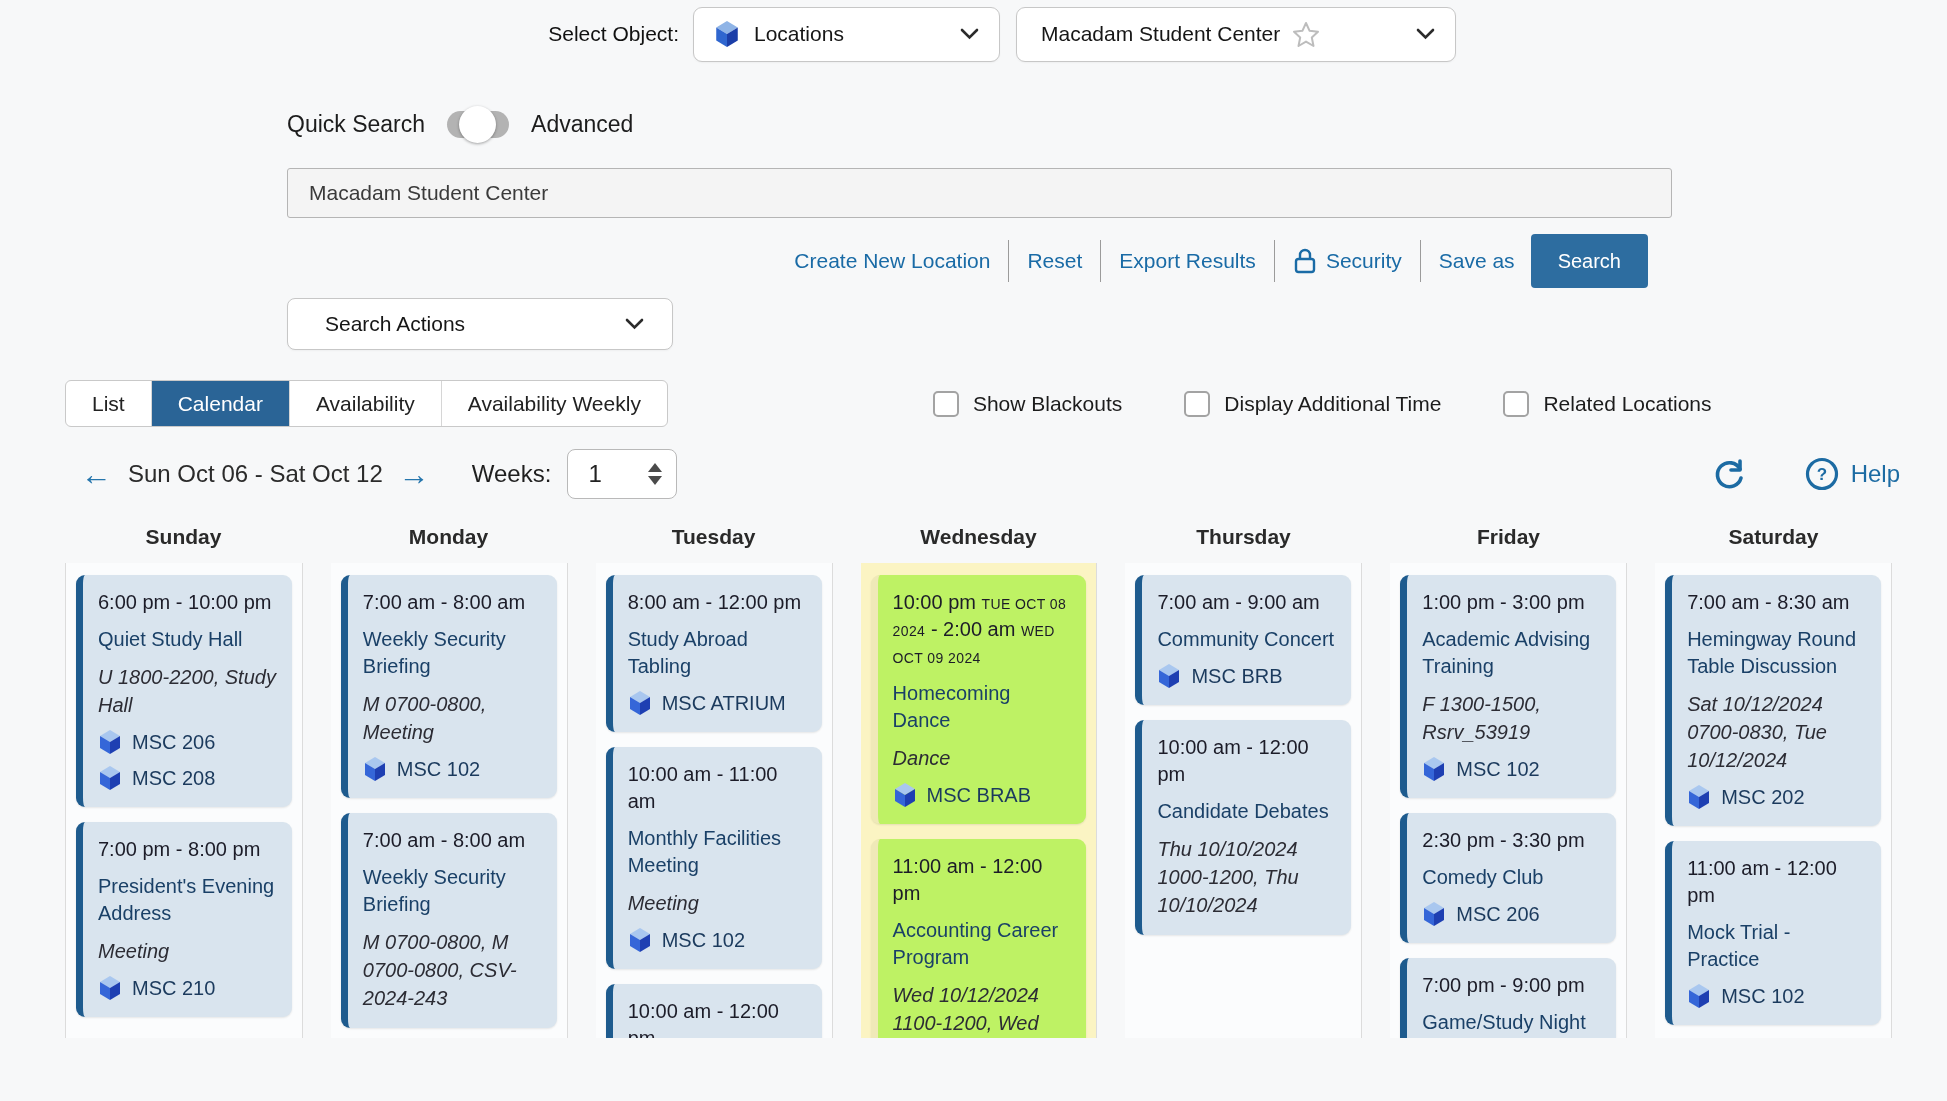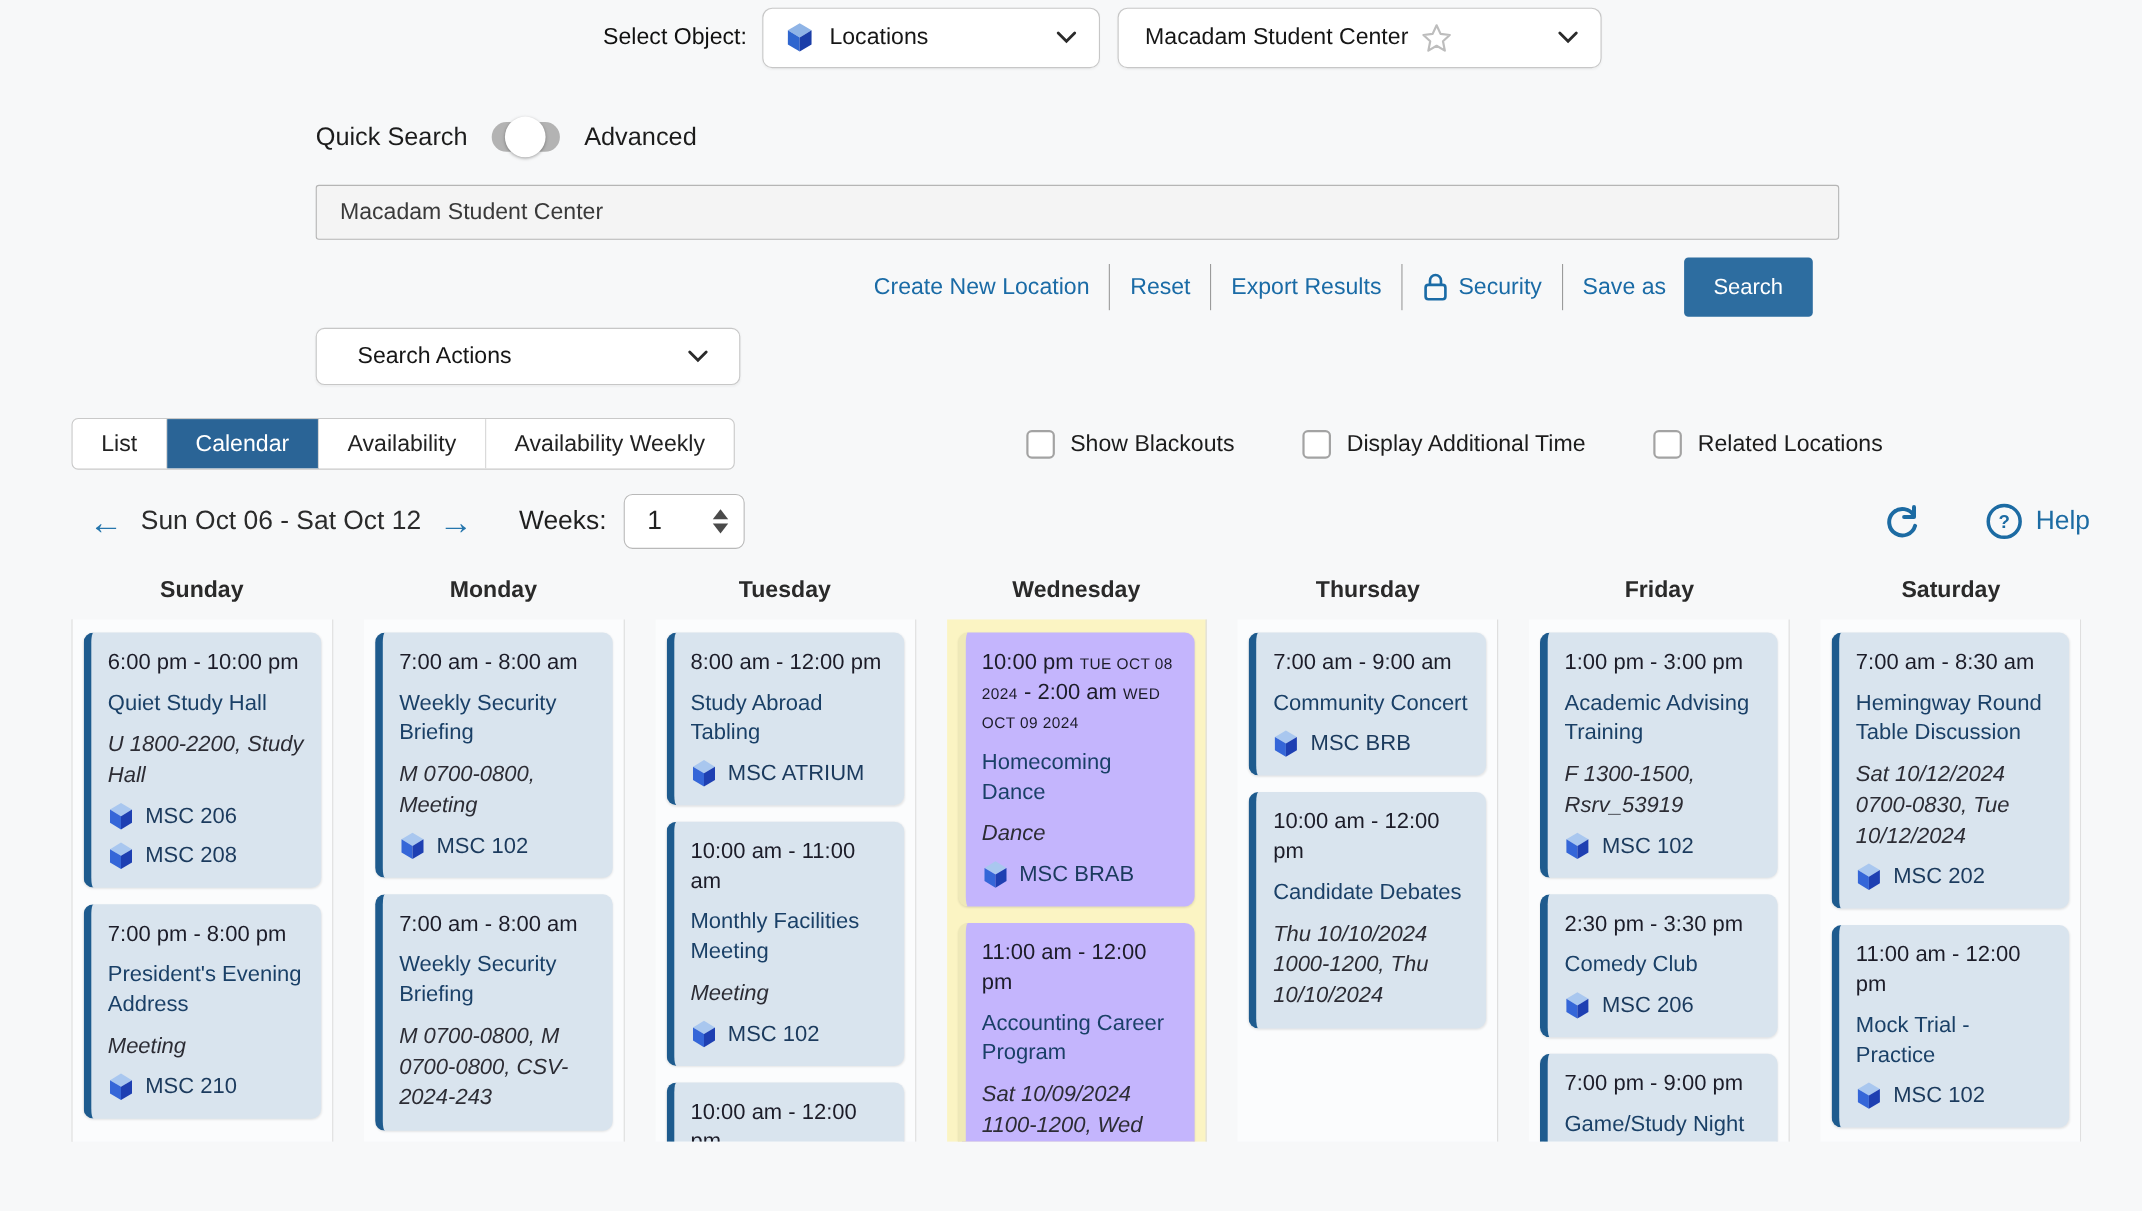--- a/index.html
+++ b/index.html
@@ -79,21 +79,21 @@
   .date-cell.gray { background:#58585a; }
   .date-cell:last-child { border-right:none; }
   .events-row { height:475px; overflow:hidden; border-left:1px solid #dcdcdc; }
   .events-col { background:#fbfcfd; border-right:1px solid #dcdcdc; padding:12px 10px 0 10px;
     display:flex; flex-direction:column; gap:15px; overflow:hidden; }
   .events-col.today { background:#fbf4c3; }
 
   .ev { background:#d9e4ee; border-left:7px solid #1e5b8e; border-radius:9px;
         padding:14px 15px 16px 15px; display:flex; flex-direction:column; gap:10px; flex:none;
         box-shadow:0 1px 2px rgba(0,0,0,0.09); cursor:pointer; }
-  .today .ev { background:#c4b5fd; border-left-color:#efe9b8; }
+  .today .ev { background:#bef264; border-left-color:#efe9b8; }
   .ev-time { font-size:20px; color:#1c1c28; line-height:1.35; }
   .ev-time .sm { font-size:14px; letter-spacing:0.4px; }
   .ev-title { font-size:20px; font-weight:normal; color:#1a4067; line-height:1.35; }
   .ev-sub { font-size:20px; font-style:italic; color:#2c2c34; line-height:1.4; }
   .ev-loc { display:flex; align-items:center; gap:10px; }
   .ev-loc .ltxt { font-size:20px; color:#1b3a5d; }
   svg { display:block; }
 </style>
 </head>
 <body>
@@ -327,21 +327,21 @@
     <polygon points="12,1 22,7 12,13 2,7" fill="#a9c7ef"></polygon>
     <polygon points="2,7 12,13 12,25 2,19" fill="#3566d8"></polygon>
     <polygon points="22,7 12,13 12,25 22,19" fill="#1e3fb2"></polygon>
   </svg>
             <span class="ltxt">MSC BRAB</span>
           </div>
         </div>
         <div class="ev">
           <div class="ev-time">11:00 am - 12:00 pm</div>
           <div class="ev-title">Accounting Career Program</div>
-          <div class="ev-sub">Sat 10/09/2024 1100-1200, Wed</div>
+          <div class="ev-sub">Wed 10/12/2024 1100-1200, Wed</div>
         </div>
       </div>
       <div class="events-col">
         <div class="ev">
           <div class="ev-time">7:00 am - 9:00 am</div>
           <div class="ev-title">Community Concert</div>
           <div class="ev-loc">
             <svg width="24" height="26" viewBox="0 0 24 26">
     <polygon points="12,1 22,7 12,13 2,7" fill="#a9c7ef"></polygon>
     <polygon points="2,7 12,13 12,25 2,19" fill="#3566d8"></polygon>

